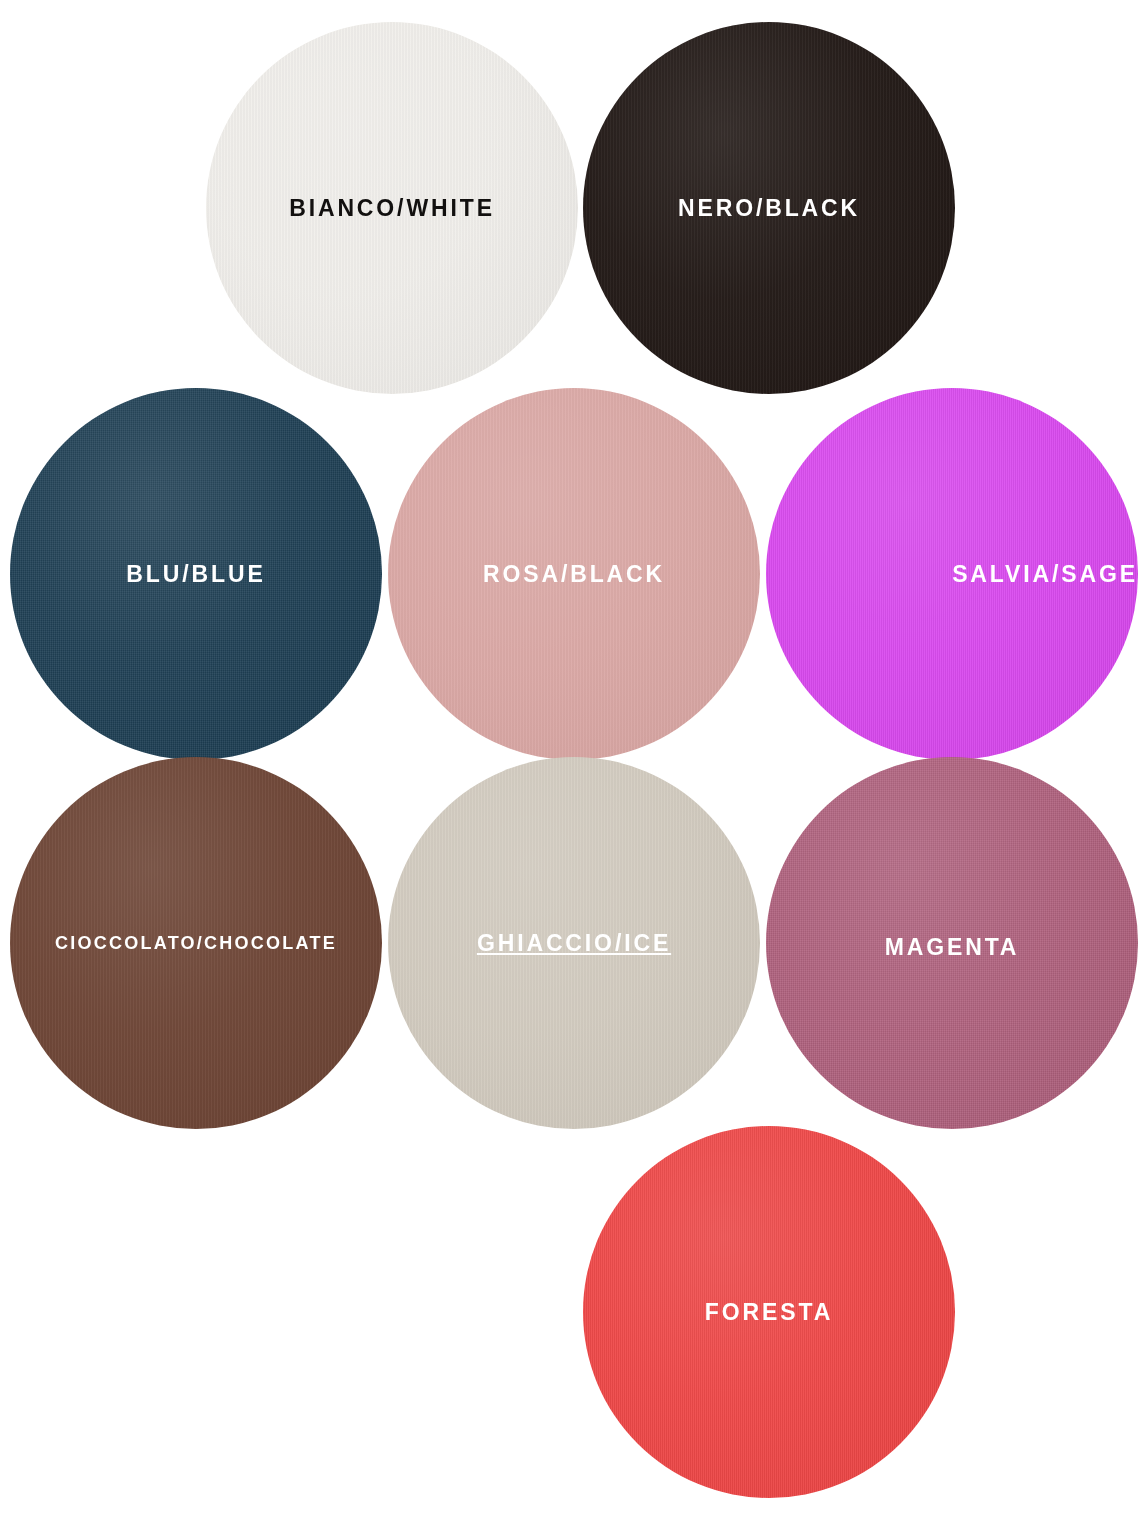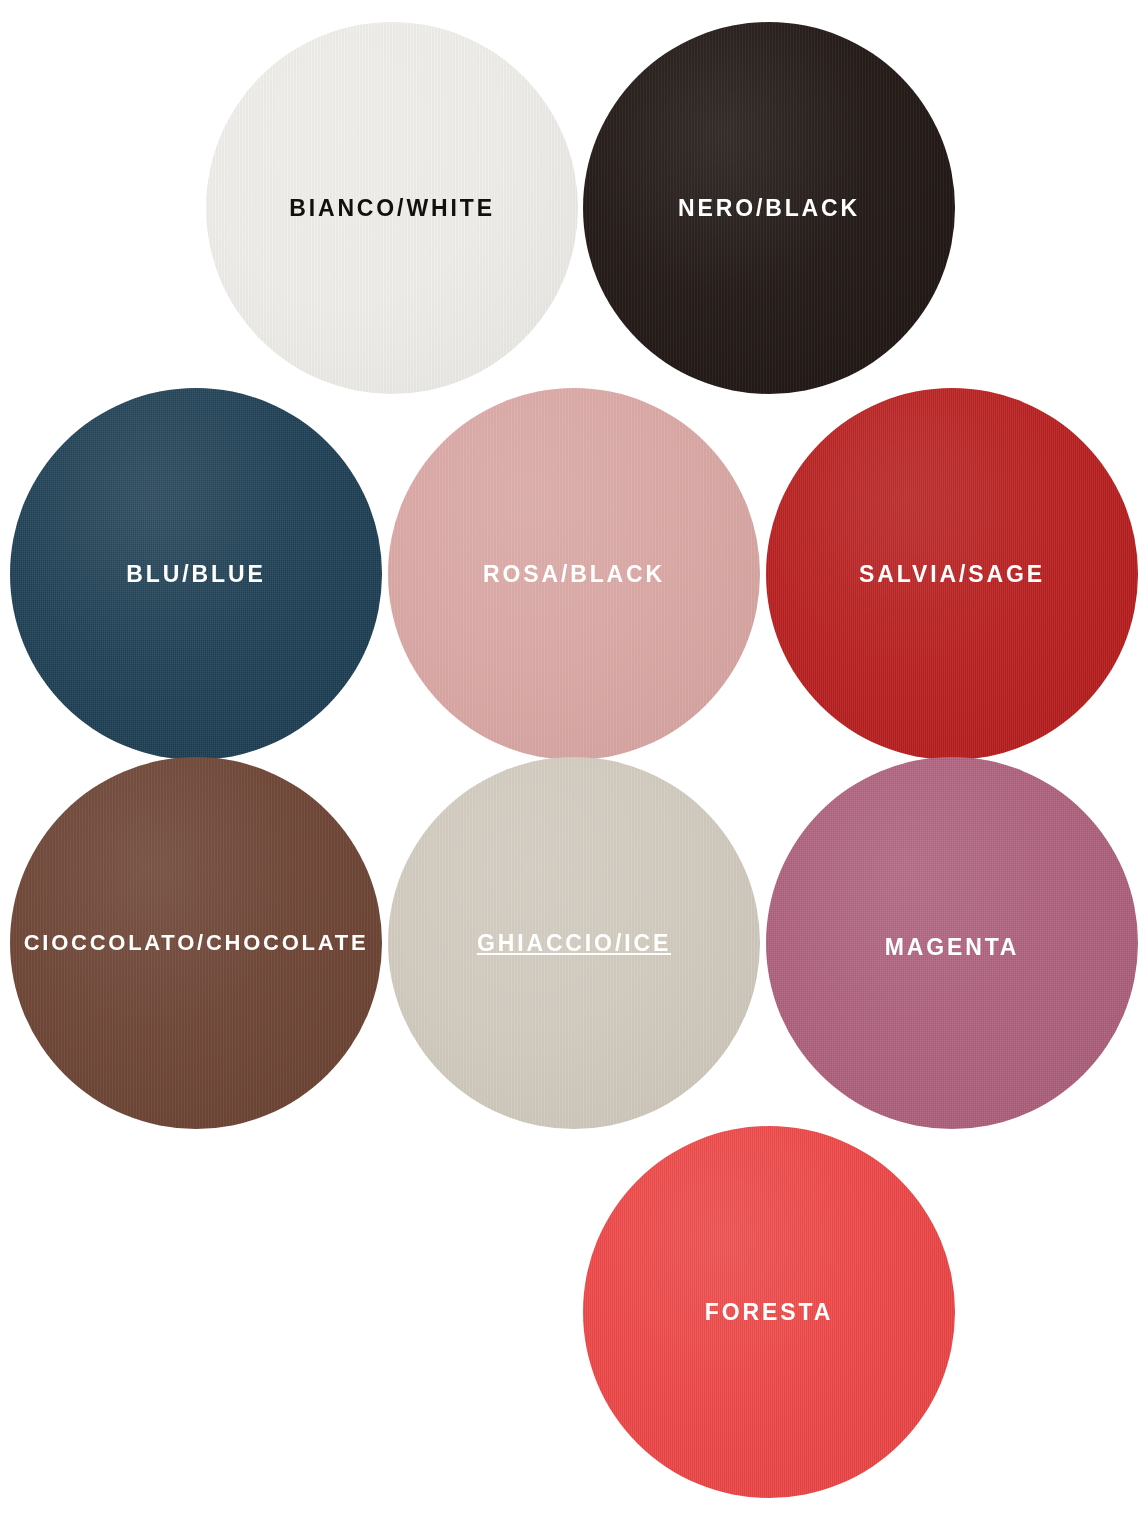--- a/index.html
+++ b/index.html
@@ -121,30 +121,30 @@
     <div class="shade"></div>
     <span class="swatch-label" style="color: rgb(255, 255, 255);">BLU/BLUE</span>
   </div>
 
   <div class="swatch" style="left: 388px; top: 388px; width: 372px; height: 372px; background-color: rgb(219, 168, 165);">
     <div class="texture soft"></div>
     <div class="shade"></div>
     <span class="swatch-label" style="color: rgb(255, 255, 255);">ROSA/BLACK</span>
   </div>
 
-  <div class="swatch" style="left: 766px; top: 388px; width: 372px; height: 372px; background-color: #b91c1c;">
+  <div class="swatch" style="left: 766px; top: 388px; width: 372px; height: 372px; background-color: #d946ef; justify-content: flex-end;">
     <div class="texture rib"></div>
     <div class="shade"></div>
     <span class="swatch-label" style="color: rgb(255, 255, 255);">SALVIA/SAGE</span>
   </div>
 
   <div class="swatch" style="left: 10px; top: 757px; width: 372px; height: 372px; background-color: rgb(109, 68, 52);">
     <div class="texture soft"></div>
     <div class="shade"></div>
-    <span class="swatch-label" style="color: rgb(255, 255, 255); font-size: 22px;">CIOCCOLATO/CHOCOLATE</span>
+    <span class="swatch-label" style="color: rgb(255, 255, 255); font-size: 18px;">CIOCCOLATO/CHOCOLATE</span>
   </div>
 
   <div class="swatch" style="left: 388px; top: 757px; width: 372px; height: 372px; background-color: rgb(210, 203, 191);">
     <div class="texture soft"></div>
     <div class="shade"></div>
     <span class="swatch-label" style="color: rgb(255, 255, 255); text-decoration: underline;">GHIACCIO/ICE</span>
   </div>
 
   <div class="swatch" style="left: 766px; top: 757px; width: 372px; height: 372px; background-color: rgb(176, 95, 124);">
     <div class="texture weave"></div>

